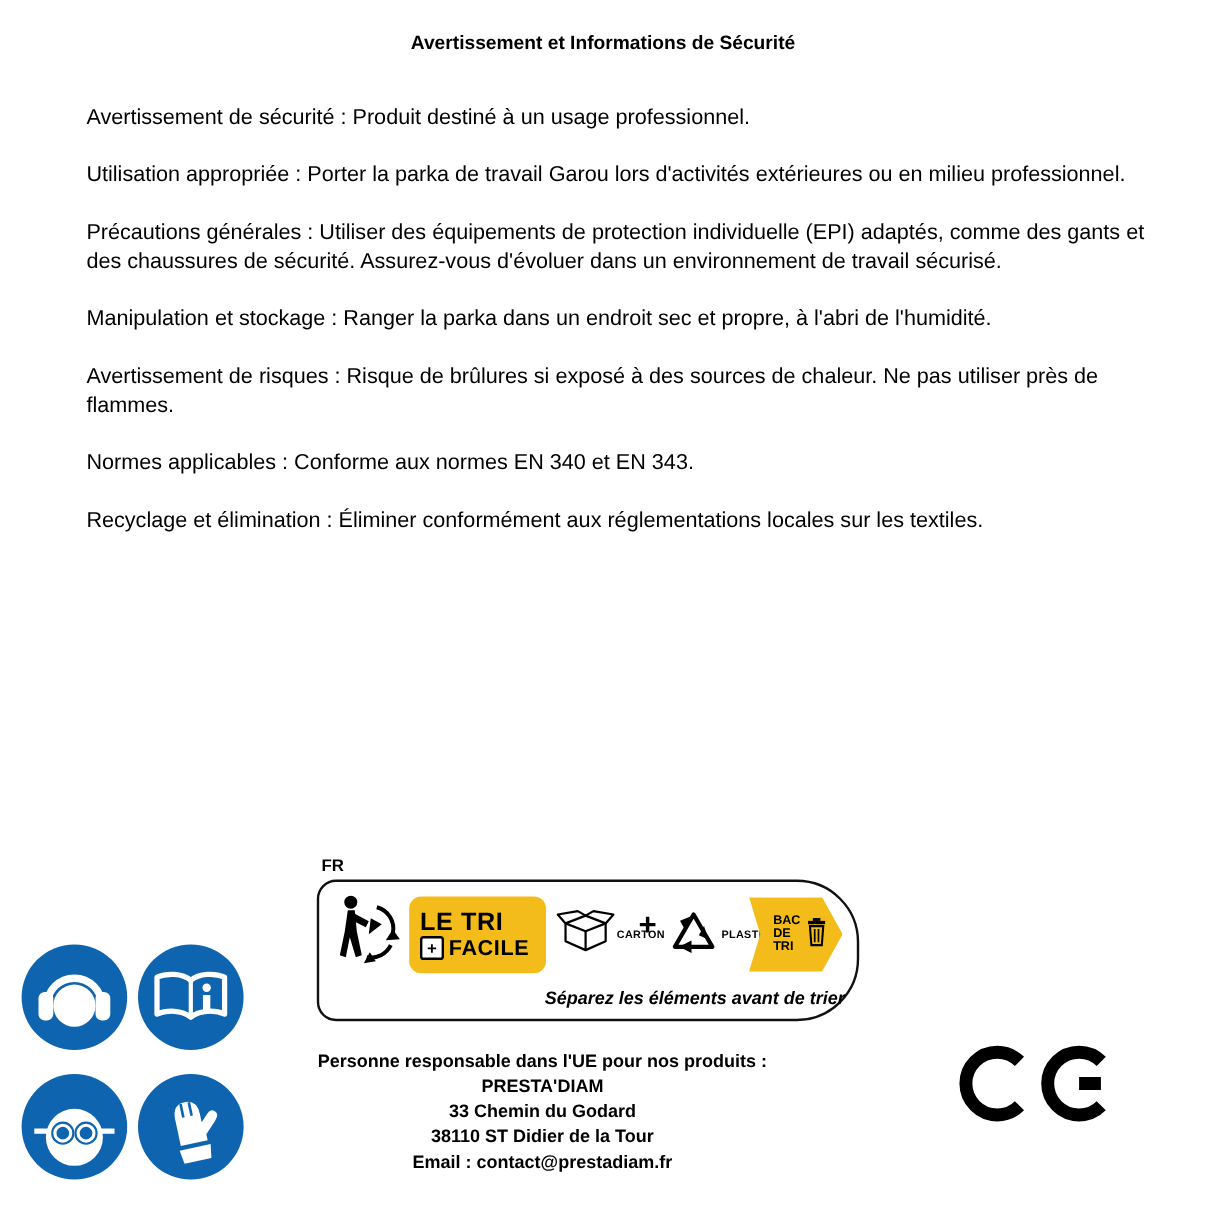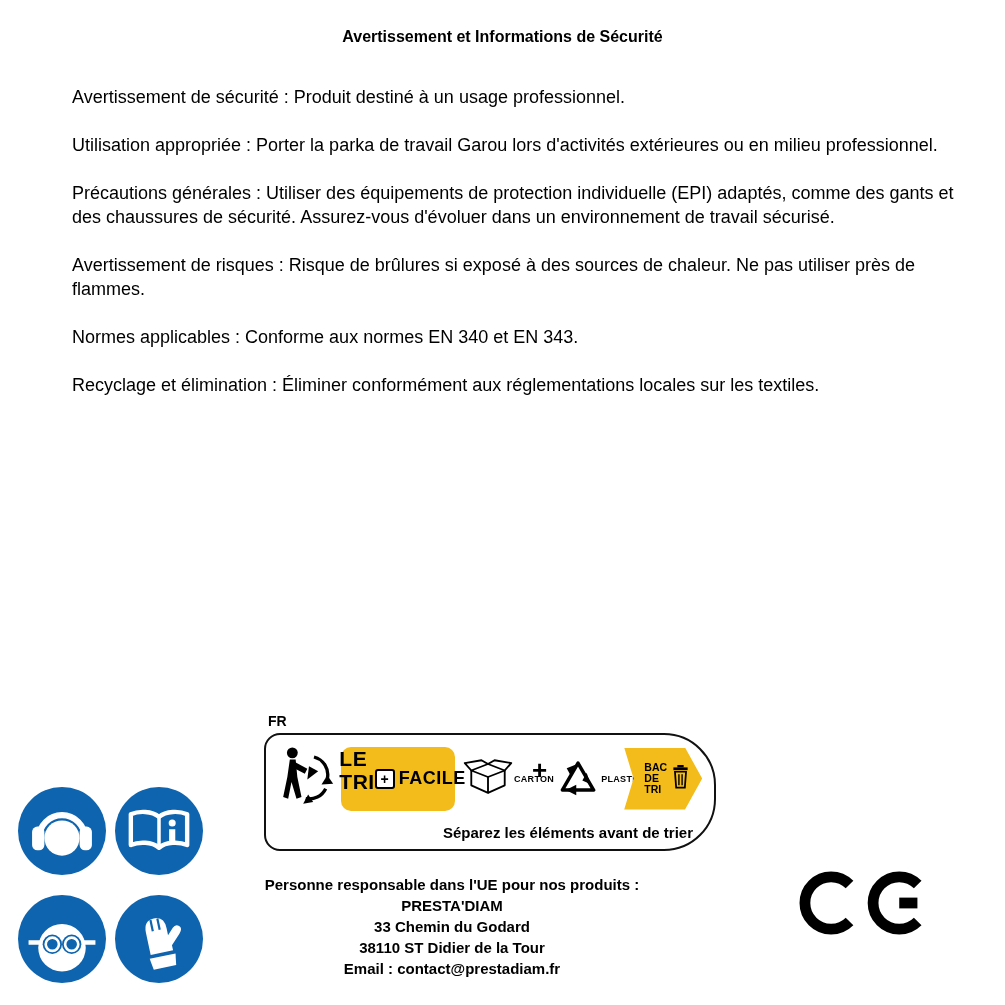--- a/index.html
+++ b/index.html
@@ -25,21 +25,21 @@
     position:absolute;left:264px;top:733px;width:452px;height:118px;
     border:2.5px solid #111;border-radius:16px 52px 52px 16px;
     background:#fff;box-sizing:border-box;
   }
   .infotri-row{
     display:flex;align-items:center;height:84px;
     padding:3px 8px 0 8px;gap:7px;box-sizing:border-box;
   }
   .yellowblock{
     background:#F3BC1B;border-radius:10px;width:114px;height:64px;
-    display:flex;flex-direction:row;justify-content:center;
+    display:flex;flex-direction:column;justify-content:center;
     padding-left:9px;box-sizing:border-box;flex:0 0 auto;
   }
   .letri{font-weight:bold;font-size:21px;letter-spacing:.5px;line-height:23px;}
   .facile-row{display:flex;align-items:center;gap:4px;}
   .plusbox{
     width:16px;height:16px;border:2.5px solid #000;border-radius:3px;
     display:flex;align-items:center;justify-content:center;
     font-size:14px;font-weight:bold;line-height:1;background:#fff;
   }
   .facile{font-weight:bold;font-size:18px;letter-spacing:.5px;}
@@ -47,22 +47,22 @@
   .material-label{font-size:9px;font-weight:bold;letter-spacing:.3px;margin-top:1px;}
   .plus-big{font-size:26px;font-weight:bold;margin:0 1px 16px 1px;}
   .bac-tag{
     width:78px;height:62px;background:#F3BC1B;flex:0 0 auto;
     clip-path:polygon(0 0,78% 0,100% 50%,78% 100%,0 100%,12% 50%);
     display:flex;align-items:center;justify-content:center;gap:4px;
     padding-left:8px;box-sizing:border-box;
   }
   .bac-text{font-size:10.5px;font-weight:bold;line-height:11px;text-align:left;}
   .separez{
-    position:absolute;right:21px;top:89px;
-    font-weight:bold;font-size:15px;text-align:center;
+    position:absolute;right:10px;top:89px;
+    font-style:italic;font-weight:bold;font-size:15px;text-align:center;
   }
 
   
   .icons-grid{
     position:absolute;left:18px;top:787px;
     display:grid;grid-template-columns:88px 88px;grid-gap:20px 9px;
   }
   .sign{
     width:88px;height:88px;border-radius:50%;background:#0E64AE;
     display:flex;align-items:center;justify-content:center;
@@ -82,20 +82,21 @@
 <body>
 
 <div class="page">
 
   <div class="doc-title">Avertissement et Informations de Sécurité</div>
 
   <div class="bodytext">
     <p>Avertissement de sécurité : Produit destiné à un usage professionnel.</p>
     <p>Utilisation appropriée : Porter la parka de travail Garou lors d'activités extérieures ou en milieu professionnel.</p>
     <p>Précautions générales : Utiliser des équipements de protection individuelle (EPI) adaptés, comme des gants et des chaussures de sécurité. Assurez-vous d'évoluer dans un environnement de travail sécurisé.</p>
+    <p>Manipulation et stockage : Ranger la parka dans un endroit sec et propre, à l'abri de l'humidité.</p>
     <p>Avertissement de risques : Risque de brûlures si exposé à des sources de chaleur. Ne pas utiliser près de flammes.</p>
     <p>Normes applicables : Conforme aux normes EN 340 et EN 343.</p>
     <p>Recyclage et élimination : Éliminer conformément aux réglementations locales sur les textiles.</p>
   </div>
 
   <div class="fr-label">FR</div>
 
   <div class="infotri">
     <div class="infotri-row">
 

